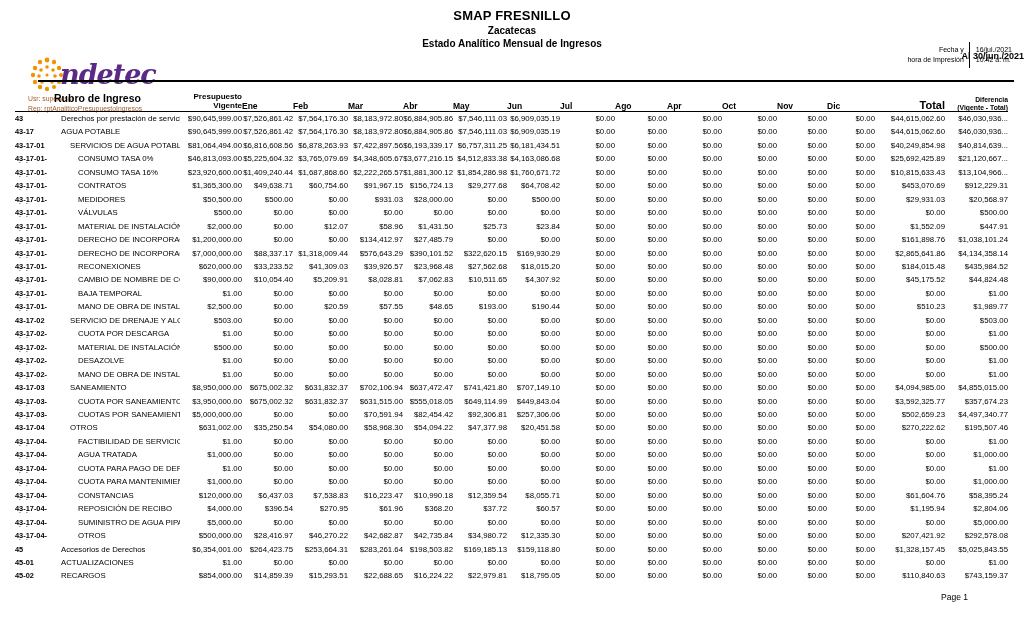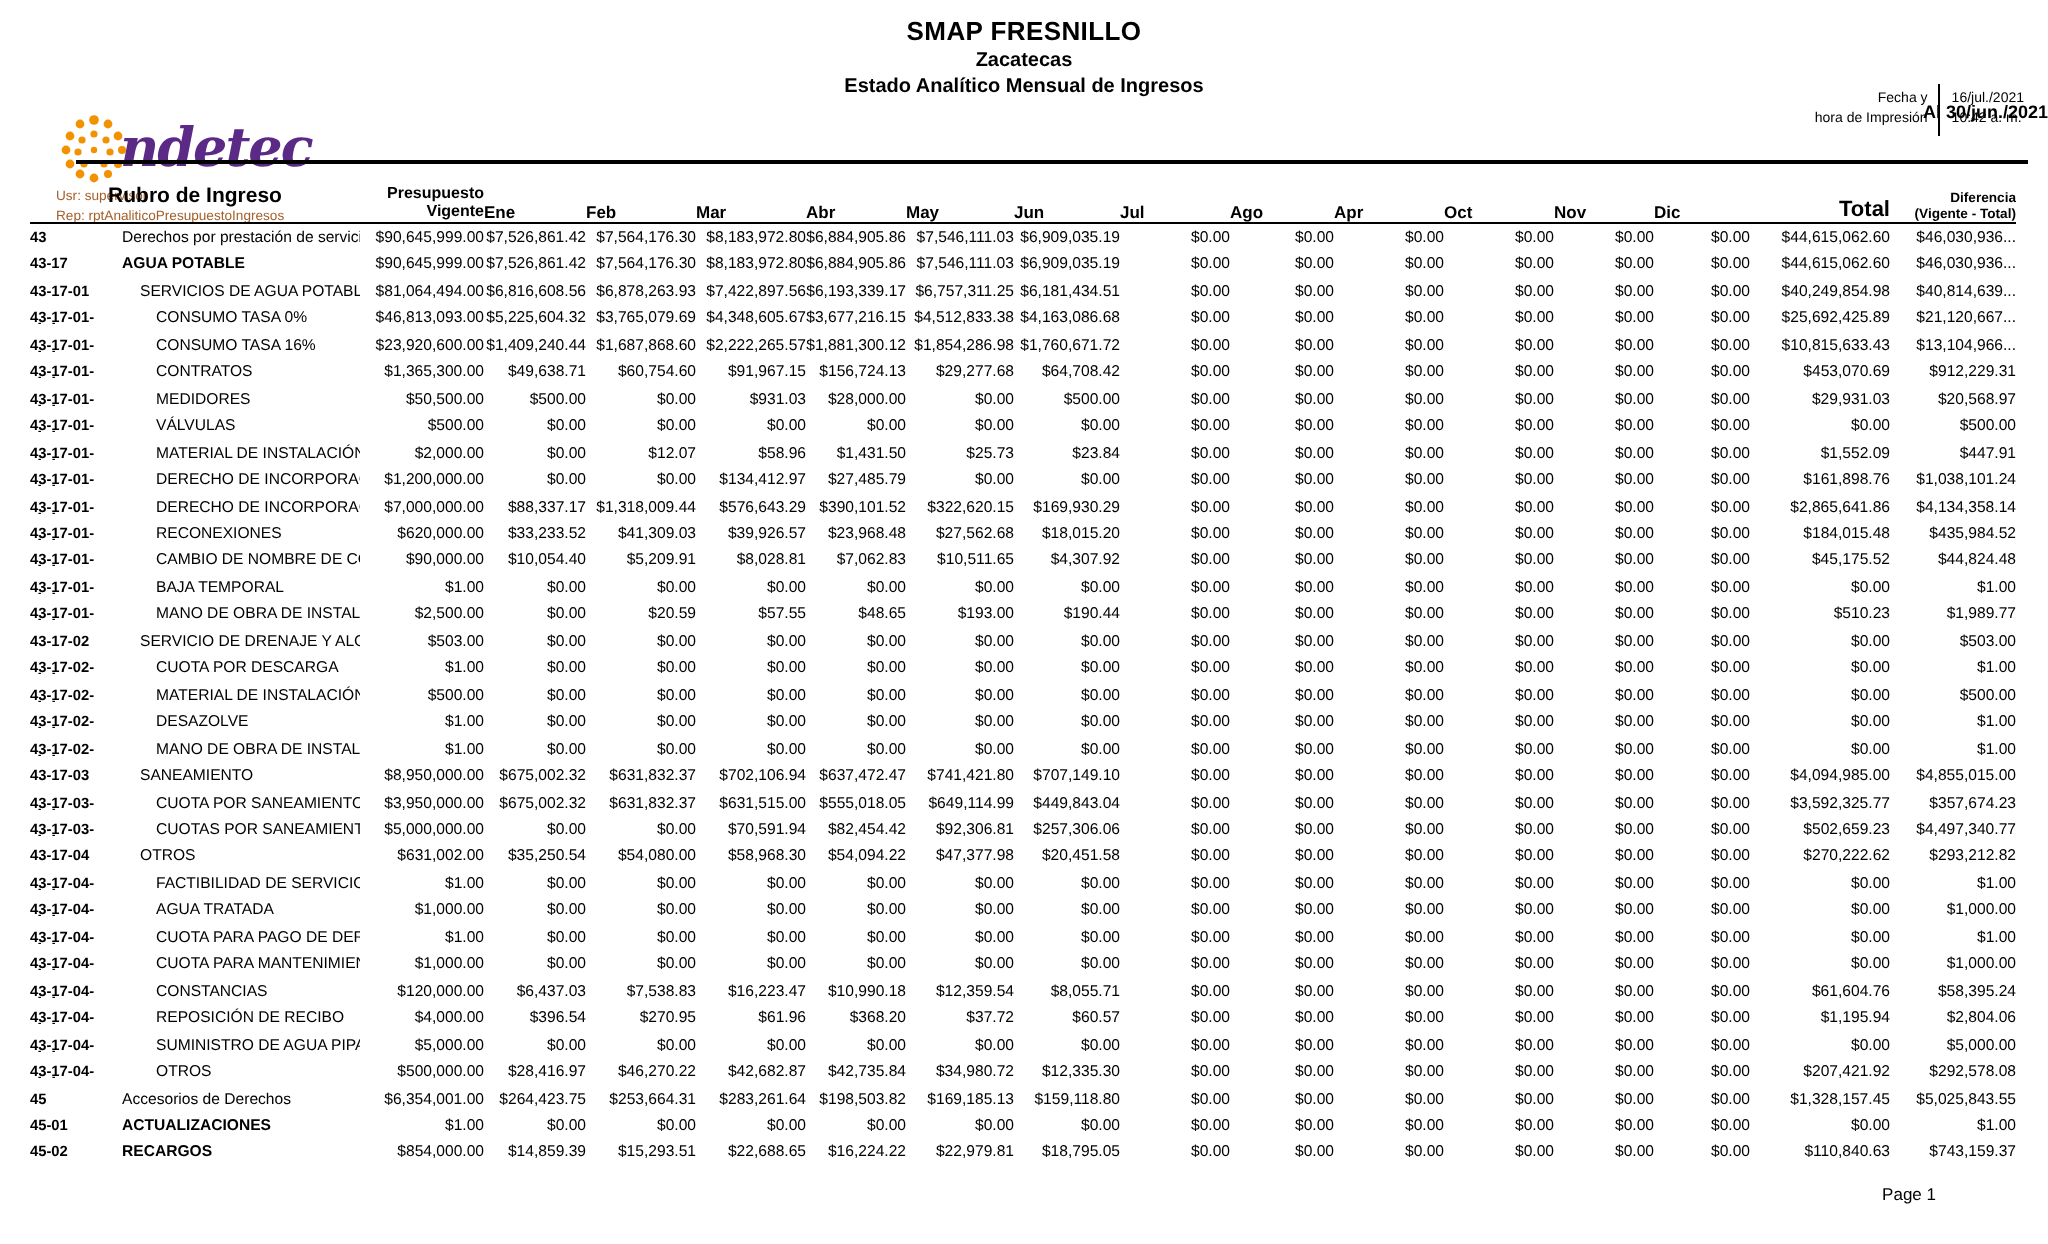--- a/index.html
+++ b/index.html
@@ -33,21 +33,21 @@
   th.h-total{text-align:right;font-size:11px;padding-right:1px;}
   th.h-dif{text-align:right;font-size:6.8px;line-height:1.1;padding-right:1px;}
   tbody tr{height:13.45px;}
   tbody td{font-size:7.8px;line-height:13.45px;vertical-align:middle;}
   td.code{font-size:7.4px;font-weight:bold;padding-left:3px;position:relative;overflow:visible;}
   .wrap-mark{position:absolute;left:4px;top:8px;font-size:5px;letter-spacing:2px;font-weight:bold;color:#000;line-height:5px;}
   td.label{padding-right:2px;}
   td.label.ind0{padding-left:1px;}
   td.label.ind1{padding-left:10px;}
   td.label.ind2{padding-left:18px;}
-  tr.bold td.label{font-weight:bold;}
+  tr.bold td.label{font-weight:normal;}
   td.num{text-align:right;padding-right:1px;}
   
   .pagenum{position:absolute;top:592px;right:56px;font-size:8.5px;}
 </style>
 </head>
 <body>
 
 <div class="page">
 
   <div class="brand">
@@ -598,21 +598,21 @@
           <td class="num">$54,094.22</td>
           <td class="num">$47,377.98</td>
           <td class="num">$20,451.58</td>
           <td class="num">$0.00</td>
           <td class="num">$0.00</td>
           <td class="num">$0.00</td>
           <td class="num">$0.00</td>
           <td class="num">$0.00</td>
           <td class="num">$0.00</td>
           <td class="num">$270,222.62</td>
-          <td class="num">$293,212.82</td>
+          <td class="num">$195,507.46</td>
         </tr>
         <tr class="row">
           <td class="code">43-17-04-<span class="wrap-mark">- -</span></td>
           <td class="label ind2">FACTIBILIDAD DE SERVICIOS</td>
           <td class="num">$1.00</td>
           <td class="num">$0.00</td>
           <td class="num">$0.00</td>
           <td class="num">$0.00</td>
           <td class="num">$0.00</td>
           <td class="num">$0.00</td>

